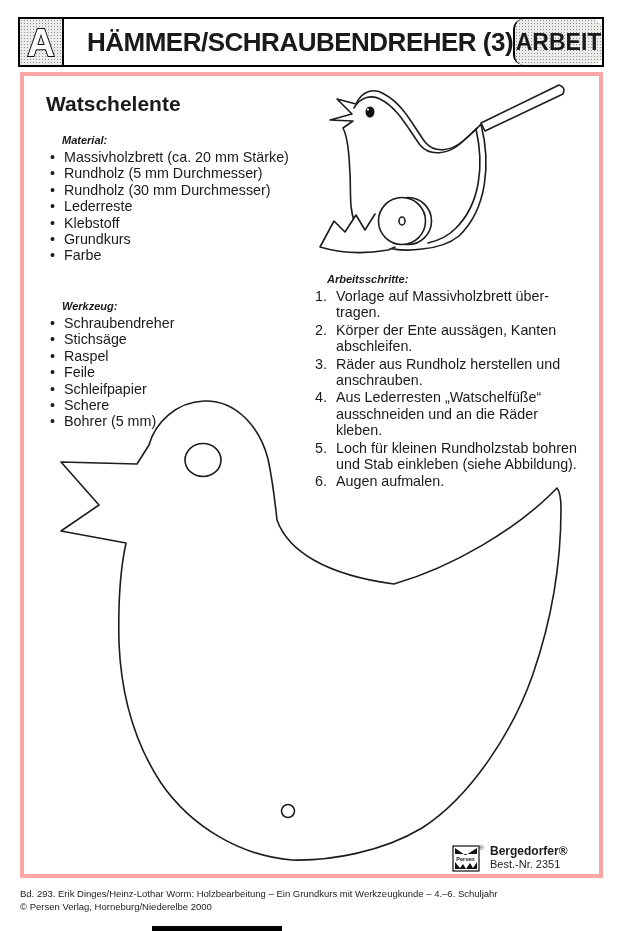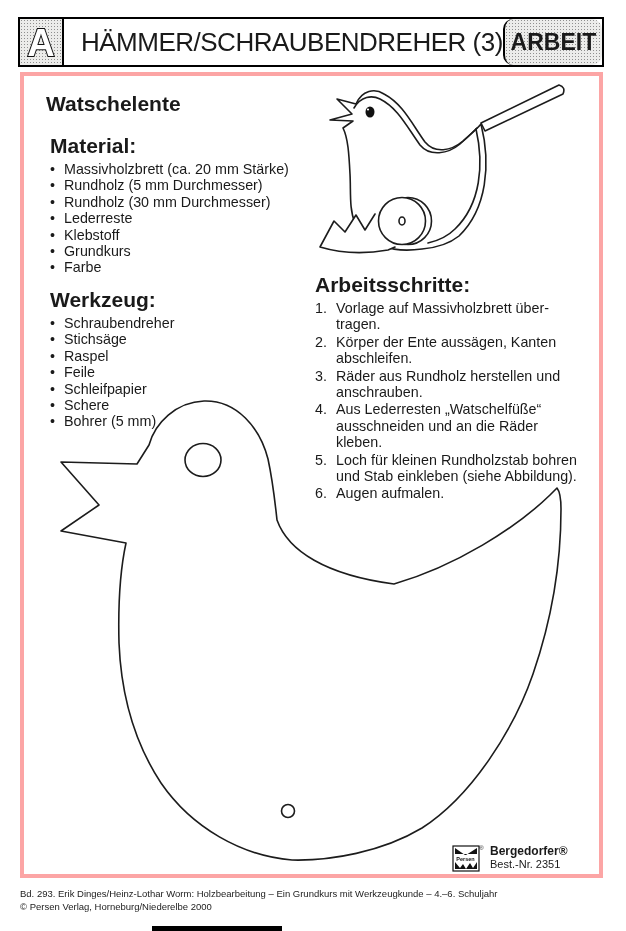--- a/index.html
+++ b/index.html
@@ -7,34 +7,34 @@
         font-family:"Liberation Sans","DejaVu Sans",sans-serif;color:#1a1a1a;}
 
   
   .header{position:absolute;left:18px;top:17px;width:586px;height:50px;
           border:2px solid #000;box-sizing:border-box;display:flex;background:#fff;}
   .stipple{background-color:#ececea;
            background-image:radial-gradient(#8f8f8f 0.7px, transparent 0.8px);
            background-size:3px 3px;}
   .a-box{width:46px;border-right:2px solid #000;box-sizing:border-box;
          display:flex;align-items:center;justify-content:center;}
-  .header-title{flex:1;display:flex;align-items:center;padding-left:17px;
-                font-weight:normal;font-size:26px;letter-spacing:-0.5px;white-space:nowrap;}
+  .header-title{flex:1;display:flex;align-items:center;padding-left:23px;
+                font-weight:bold;font-size:26px;letter-spacing:-0.5px;white-space:nowrap;}
   .arbeit-box{width:107px;border-left:2px solid #000;box-sizing:border-box;
               display:flex;align-items:center;justify-content:center;
               font-weight:bold;font-size:23px;border-radius:10px;}
 
   
   .frame{position:absolute;left:20px;top:72px;width:583px;height:806px;
          border:4px solid #fca5a5;box-sizing:border-box;background:#fff;}
   .sheet-title{position:absolute;left:22px;top:16px;font-size:21px;font-weight:bold;z-index:3;}
-  .blockhead{font-size:21px;font-weight:bold;margin:0 0 3px 0;}
+  .blockhead{font-size:11px;font-weight:bold;margin:0 0 3px 12px;font-style:italic;}
   .textblock{position:absolute;z-index:3;}
   .mat{left:26px;top:58px;width:270px;}
-  .tools{left:26px;top:212px;width:220px;}
+  .tools{left:26px;top:224px;width:220px;}
   .steps{left:291px;top:197px;width:288px;}
   ul.bullets,ol.numbers{list-style:none;margin:0;padding:0;font-size:14.3px;line-height:16.4px;}
   ul.bullets li{display:flex;}
   ul.bullets .bullet{width:14px;flex:0 0 14px;}
   ol.numbers li{display:flex;margin-bottom:1px;}
   ol.numbers .num{width:21px;flex:0 0 21px;}
   ol.numbers .li-text{width:245px;}
 
   svg{display:block;}
   .art{position:absolute;z-index:1;pointer-events:none;}

